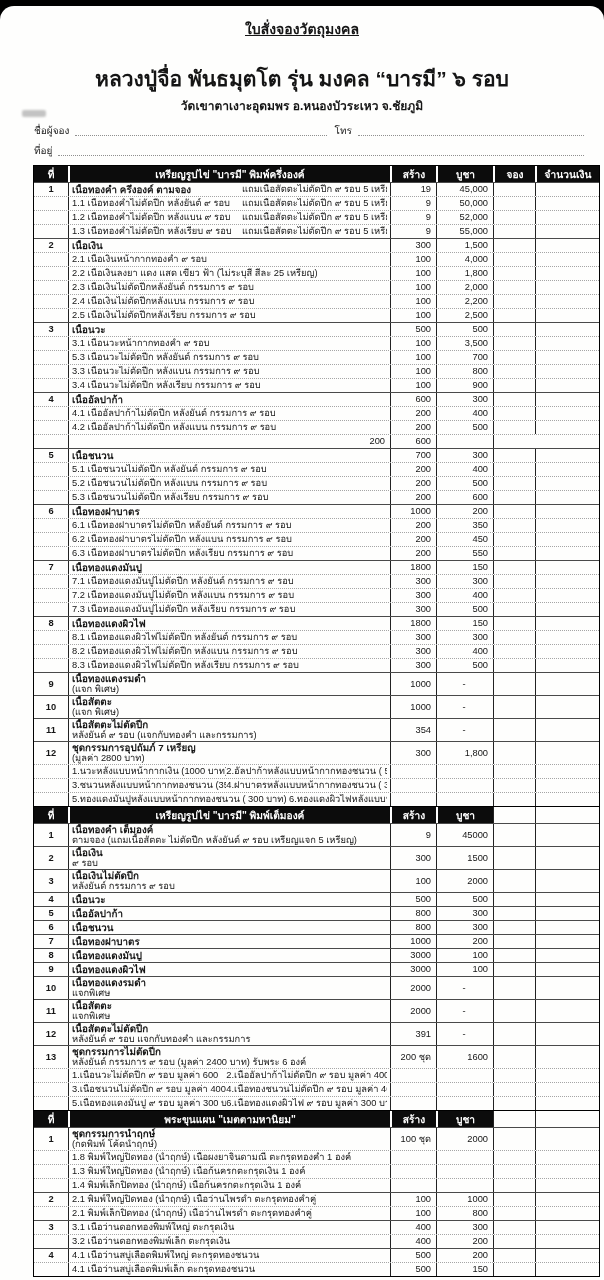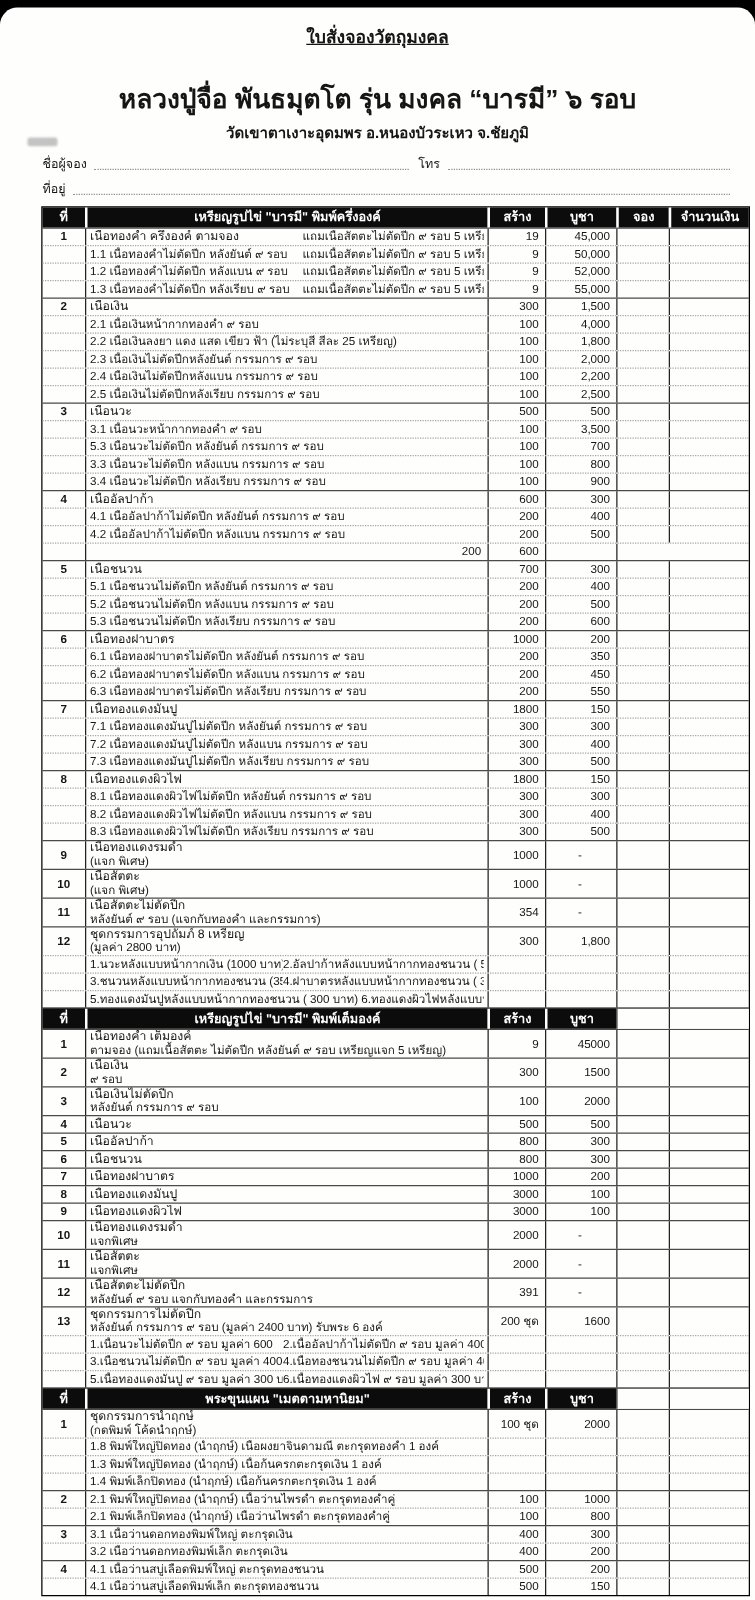--- a/index.html
+++ b/index.html
@@ -19,21 +19,21 @@
   .table{margin:7px 4px 0 33px;width:567px;border:1.6px solid #000;box-sizing:border-box}
   .row{display:grid;grid-template-columns:34px 1fr 46px 57px 42px 64px;min-height:13px;align-items:center;line-height:11px}
   .row{border-top:1px dotted #a5a5a5}
   .row.solid{border-top:1px solid #4a4a4a}
   .row.first{border-top:none}
   .cell{padding:0 3px;overflow:hidden;white-space:nowrap;height:100%;display:flex;align-items:center;font-size:9.3px;box-sizing:border-box}
   .cell+.cell{border-left:1px solid #222}
   .cell.num{justify-content:center;font-weight:bold}
   .cell.made,.cell.price{justify-content:flex-end;padding-right:5px}
   .cell.made.ctr,.cell.price.ctr{justify-content:center}
-  .lead{font-weight:normal;font-size:9.8px}
+  .lead{font-weight:bold;font-size:9.8px}
   .dflex{display:flex;width:100%}
   .dleft{width:54%;overflow:hidden;white-space:nowrap}
   .dright{flex:1;overflow:hidden;white-space:nowrap}
   .nleft{width:49%;display:inline-block;overflow:hidden;white-space:nowrap}
   .hrow{min-height:16px;border-top:1.6px solid #000}
   .hrow.first{border-top:none}
   .hrow .cell{background:#0c0c0c;color:#fff;font-weight:bold;justify-content:center;font-size:10.2px;border-left:2px solid #fff}
   .hrow .cell:first-child{border-left:none}
   .hrow .cell.blank{background:#fefefd;color:#151515;border-left:1px solid #222}
   .hrow .cell.blank + .cell.blank{border-left:1px solid #222}
@@ -540,21 +540,21 @@
         </div>
         <div class="cell made">354</div>
         <div class="cell price ctr">-</div>
         <div class="cell"></div>
         <div class="cell"></div>
       </div>
       <div class="row solid">
         <div class="cell num">12</div>
         <div class="cell">
           <div class="dflex">
-            <div class="dright"><div class="lead">ชุดกรรมการอุปถัมภ์ 8 เหรียญ</div> (มูลค่า 2800 บาท)</div>
+            <div class="dright"><div class="lead">ชุดกรรมการอุปถัมภ์ 7 เหรียญ</div> (มูลค่า 2800 บาท)</div>
           </div>
         </div>
         <div class="cell made">300</div>
         <div class="cell price">1,800</div>
         <div class="cell"></div>
         <div class="cell"></div>
       </div>
       <div class="row">
         <div class="cell num"></div>
         <div class="cell">

